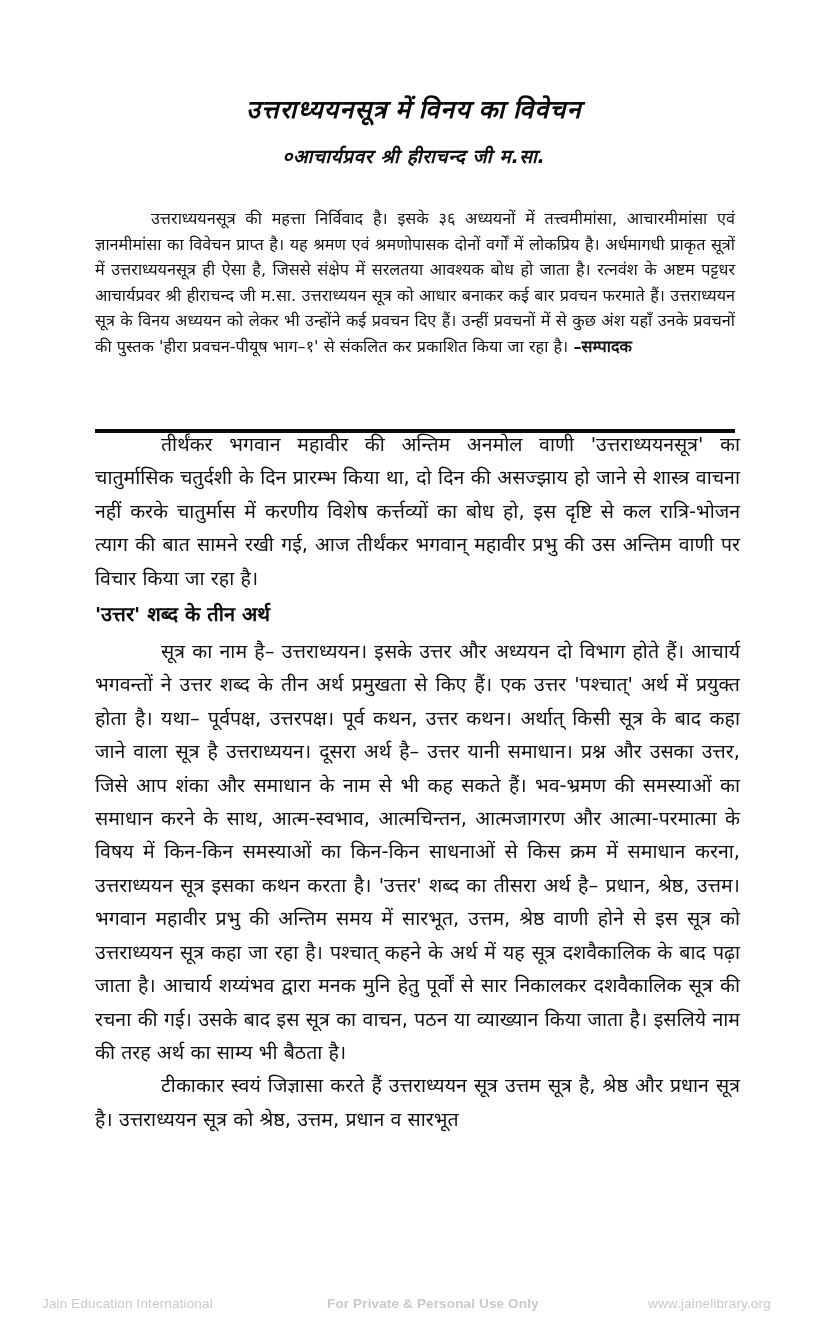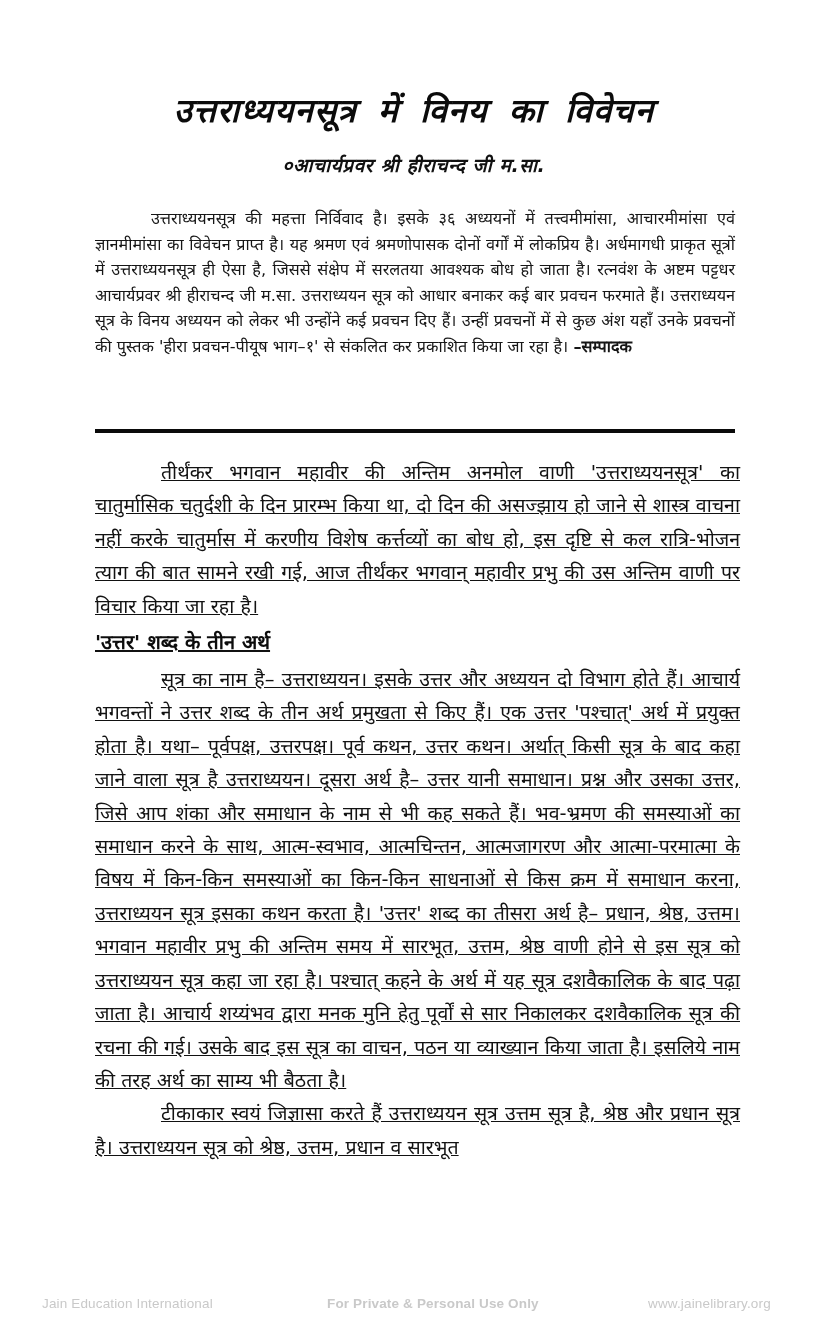--- a/index.html
+++ b/index.html
@@ -23,22 +23,22 @@
   
   .title-block {
     position: absolute;
     top: 96px;
     left: 0;
     width: 828px;
     text-align: center;
   }
 
   .doc-title {
-    font-family: Liberation Mono, monospace;
-    font-size: 33px;
+    font-family: Liberation Serif, serif;
+    font-size: 25px;
     font-weight: 700;
     font-style: italic;
     letter-spacing: 1.2px;
     line-height: 1.12;
     color: #0b0b0b;
     margin: 0;
     white-space: nowrap;
   }
 
   .doc-byline {
@@ -83,24 +83,23 @@
     width: 640px;
     height: 4px;
     background: #0a0a0a;
     border: 0;
     margin: 0;
   }
 
   
   .body-block {
     position: absolute;
-    top: 456px;
+    top: 428px;
     left: 95px;
     width: 645px;
-    text-decoration: underline;
   }
 
   .body-para {
     font-family: "DejaVu Sans", "Liberation Sans", sans-serif;
     font-size: 19.5px;
     line-height: 33.4px;
     text-align: justify;
     text-justify: inter-word;
     color: #121212;
     margin: 0;

